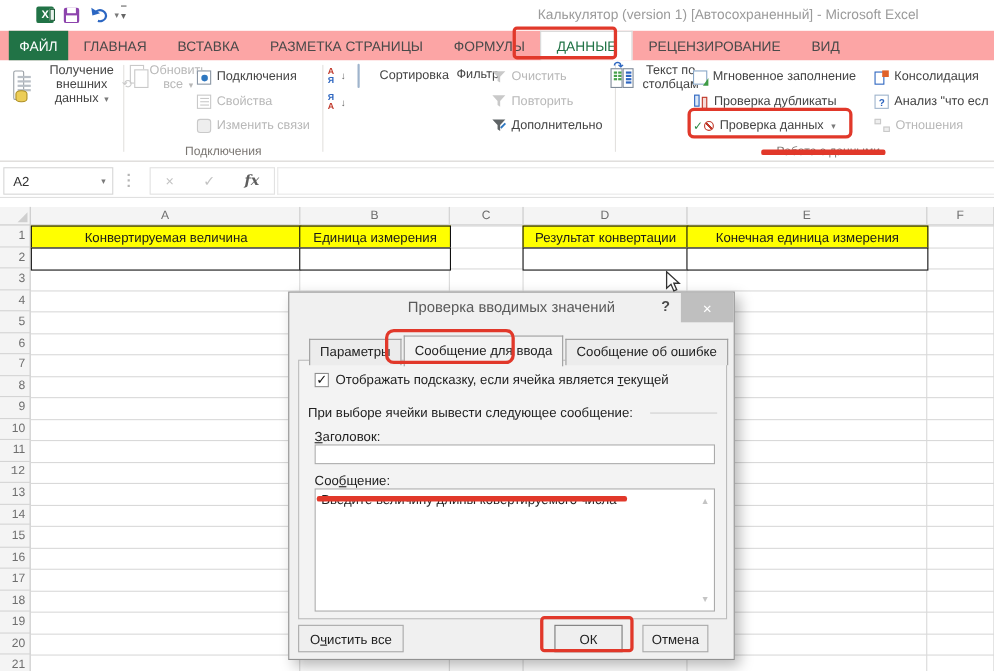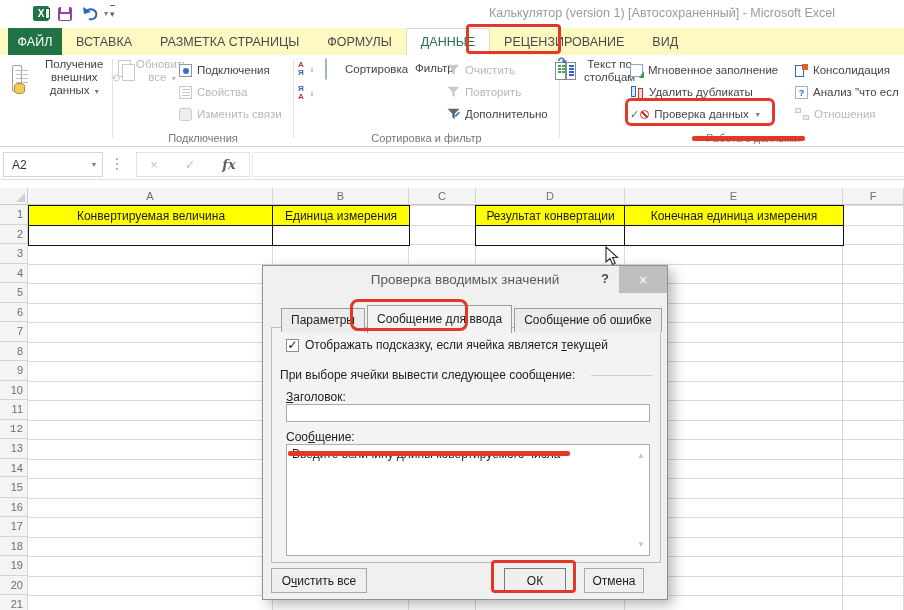--- a/index.html
+++ b/index.html
@@ -21,21 +21,21 @@
   .xl-box{width:16px;height:15px;background:var(--green);border-radius:2px;color:#fff;font-size:10px;font-weight:bold;
           display:flex;align-items:center;justify-content:center}
   .xl-page{width:5px;height:11px;background:#eaf3ee;border:1px solid #1d5c38;margin-left:-4px}
   #save-icon .flop{width:14px;height:14px;background:#8d44ad;border-radius:2px;position:relative}
   #save-icon .flop i{position:absolute;left:3px;top:0;width:8px;height:5px;background:#fff}
   #save-icon .flop b{position:absolute;left:2px;bottom:1px;width:10px;height:6px;background:#fff}
   #undo-icon{left:82px;gap:3px}
   #qat-caret{left:110px;font-size:9px;color:#666;border-top:1px solid #666;line-height:9px;padding-top:1px}
 
   
-  #tabstrip{left:0;top:28px;width:904px;height:27px;background:#fef9c3;display:flex;align-items:stretch;font-size:12.5px}
+  #tabstrip{left:0;top:28px;width:904px;height:27px;background:#fca5a5;display:flex;align-items:stretch;font-size:12.5px}
   #file-tab{background:var(--green);color:#fff;width:54px;margin-left:8px;display:flex;align-items:center;justify-content:center}
   .rtab{display:flex;align-items:center;padding:0 14px;color:#4a4a4a;white-space:nowrap}
   .rtab.active{color:var(--green);background:#fff;border:1px solid #d8d8d8;border-bottom:none}
 
   
   #ribbon{left:0;top:55px;width:904px;height:92px;background:#fff;border-bottom:1px solid #d5d2cf;font-size:11.5px}
   .gsep{position:absolute;top:4px;bottom:8px;width:1px;background:#e3e1df}
   .glabel{position:absolute;bottom:3px;left:0;right:0;text-align:center;font-size:11px;color:var(--glabel);white-space:nowrap}
   .bigbtn{position:absolute;top:3px;display:flex;flex-direction:row;align-items:center;text-align:center;line-height:13px;gap:18px}
   .bigbtn .cap{white-space:normal}
@@ -171,20 +171,21 @@
         <path d="M1 1 l1 7 7-2 z" fill="#2b66c2"></path>
       </svg>
     <span class="caret">▾</span>
   </div>
   <div id="qat-caret" class="abs qat-ic">▾</div>
   <div id="title-text" class="abs">Калькулятор (version 1) [Автосохраненный] - Microsoft Excel</div>
 </div>
 
 <div id="tabstrip" class="abs">
   <div id="file-tab" class="rtab" style="padding:0">ФАЙЛ</div>
+  <div class="rtab">ГЛАВНАЯ</div>
   <div class="rtab">ВСТАВКА</div>
   <div class="rtab">РАЗМЕТКА СТРАНИЦЫ</div>
   <div class="rtab">ФОРМУЛЫ</div>
   <div class="rtab active">ДАННЫЕ</div>
   <div class="rtab">РЕЦЕНЗИРОВАНИЕ</div>
   <div class="rtab">ВИД</div>
 </div>
 
 <div id="ribbon" class="abs">
 
@@ -267,21 +268,20 @@
         <span>Повторить</span>
       </div>
       <div class="smitem">
         <svg width="13" height="12" viewBox="0 0 22 20">
             <path d="M1 1 h20 l-8 8.5 v9 l-4 -2.5 v-6.5 z" fill="#5f6466"></path>
             <path d="M13 13 l7 -7 2 2 -7 7 z" fill="#2e77c0"></path>
           </svg>
         <span>Дополнительно</span>
       </div>
     </div>
-    <div class="glabel">Сортировка и фильтр</div>
   </div>
   <div class="gsep" style="left:559px"></div>
 
   <div class="abs" style="left:562px;top:0;width:342px;height:92px">
     <div class="bigbtn" style="left:4px;width:60px">
       <span class="ttc-ic">
           <span class="l"></span>
           <span class="r"></span>
           <span class="arr">↷</span>
         </span>
@@ -290,21 +290,21 @@
     <div class="smcol" style="left:68px;top:5px">
       <div class="smitem">
         <span class="mini flash"></span>
         <span>Мгновенное заполнение</span>
       </div>
       <div class="smitem">
         <span class="dup">
             <i></i>
             <i></i>
           </span>
-        <span>Удалить дубликаты</span>
+        <span>Проверка дубликаты</span>
       </div>
       <div class="smitem">
         <span class="valid">
             <span class="chk">✓</span>
             <span class="no"></span>
           </span>
         <span>Проверка данных</span>
         <span class="caret">▾</span>
       </div>
     </div>

